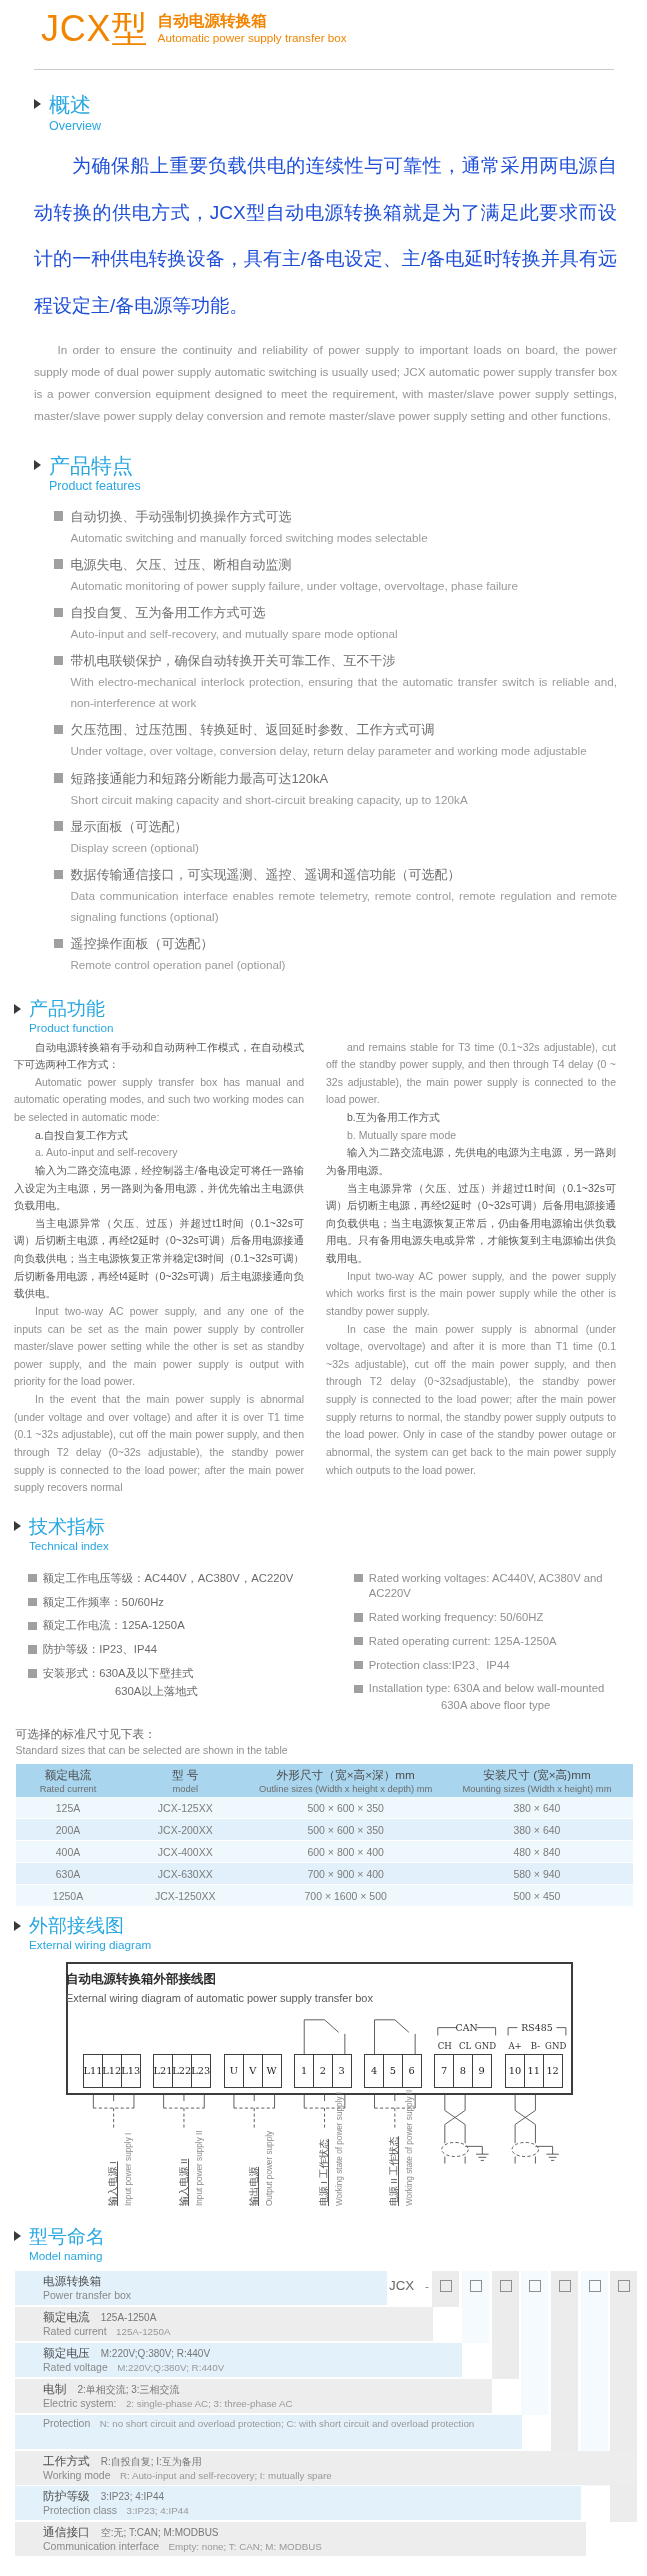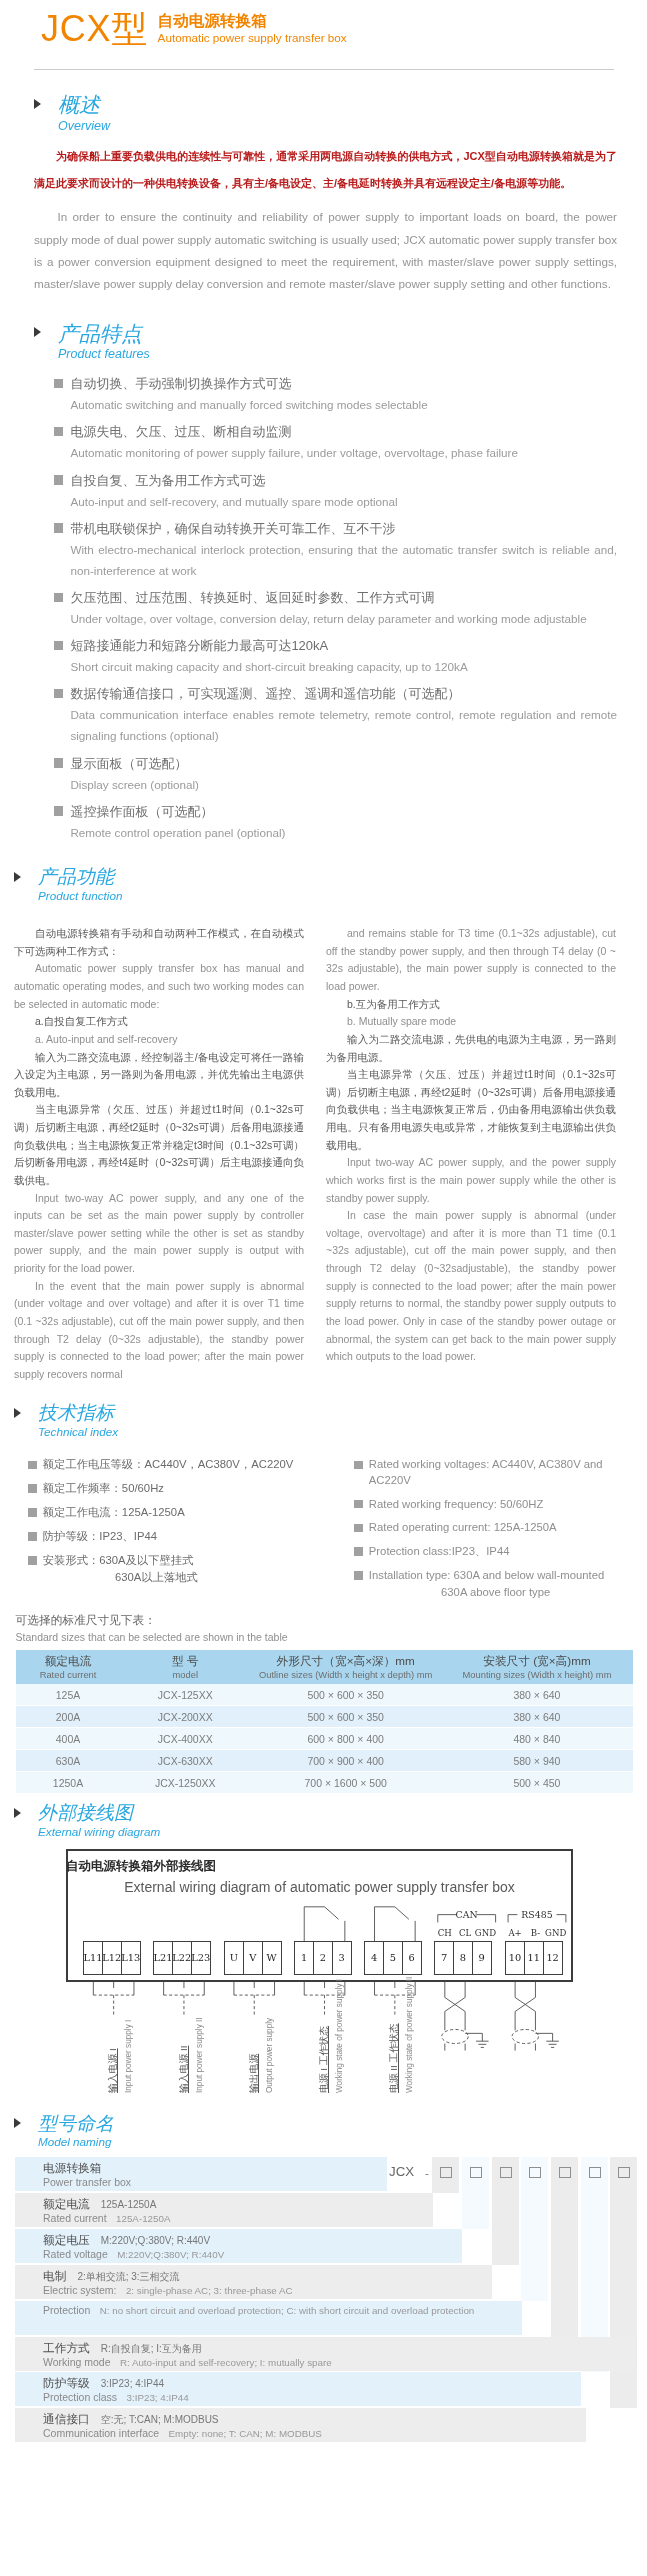--- a/index.html
+++ b/index.html
@@ -10,41 +10,41 @@
   }
   
   .header{padding:11px 0 0 41px;display:flex;align-items:flex-end;gap:9.4px;}
   .brand-code{font-size:36px;line-height:1;color:#f28500;letter-spacing:0.8px;font-weight:400;}
   .brand-right{padding-bottom:1.6px;}
   .brand-cn{font-size:15.6px;font-weight:700;color:#f28500;line-height:1.25;}
   .brand-en{font-size:11.7px;color:#f28500;line-height:1.25;}
   .rule{border:none;border-top:0.8px solid #cccccc;margin:22px 34px 0 34px;}
   
   .sec{position:relative;}
-  .sec-head{display:flex;align-items:flex-start;gap:17px;font-style:italic;}
+  .sec-head{display:flex;align-items:flex-start;gap:8px;}
   .tri{width:0;height:0;border-left:7px solid #3a3a3a;border-top:5.5px solid transparent;border-bottom:5.5px solid transparent;margin-top:5.5px;flex:0 0 auto;}
   .sh-cn{font-size:21px;color:#29a7e0;line-height:1.15;font-weight:500;}
   .sh-en{font-size:12.5px;color:#29a7e0;line-height:1.3;}
   .sec-head.small .sh-cn{font-size:19px;}
   .sec-head.small .sh-en{font-size:11.7px;}
   
   #sec-overview{margin-top:23.4px;padding:0 31px 0 34px;}
-  .ov-cn{margin:9.4px 0 0;font-size:11px;line-height:2.45;color:#b91c1c;text-align:justify;text-indent:2em;font-weight:bold;}
+  .ov-cn{margin:9.4px 0 0;font-size:19px;line-height:2.45;color:#1d4ed8;text-align:justify;text-indent:2em;}
   .ov-en{margin:9.4px 0 0;font-size:11.7px;line-height:1.9;color:#959595;text-align:justify;text-indent:2em;}
   
   #sec-features{margin-top:26.5px;padding:0 31px 0 34px;}
   .feat-list{margin-top:11px;padding-left:20px;}
   .feat-item{margin-top:6.2px;}
   .feat-cn{font-size:13px;line-height:21px;color:#6f6e6e;}
   .sq{display:inline-block;width:9.4px;height:9.4px;background:#a0a0a0;margin-right:7px;}
   .sq.sm{width:8.6px;height:8.6px;margin-right:6.2px;flex:0 0 auto;margin-top:3.1px;}
   .feat-en{font-size:11.7px;line-height:21px;color:#9b9b9b;margin-left:16.4px;text-align:justify;}
   
   #sec-function{margin-top:23.4px;padding:0 15.6px 0 14px;}
-  .func-cols{display:flex;gap:22px;margin-top:22px;}
+  .func-cols{display:flex;gap:22px;margin-top:3px;}
   .func-col{width:290px;}
   .fp{margin:0;text-indent:2em;text-align:justify;font-size:10.5px;line-height:1.68;}
   .fp.cn{color:#5a5858;}
   .fp.en{color:#8f8f8f;}
   
   #sec-technical{margin-top:19px;padding:0 15.6px 0 14px;}
   .tech-cols{display:flex;gap:11px;margin-top:9.4px;}
   .tech-col-left{width:332px;padding-left:14px;box-sizing:border-box;}
   .tech-col-right{width:281px;}
   .tech-item{display:flex;margin-top:8.6px;font-size:11.3px;color:#6b6b6b;line-height:1.35;}
@@ -64,21 +64,21 @@
   table.sizes tbody tr:nth-child(even){background:#e1f0fa;}
   table.sizes th:nth-child(1),table.sizes td:nth-child(1){width:17%;}
   table.sizes th:nth-child(2),table.sizes td:nth-child(2){width:21%;}
   table.sizes th:nth-child(3),table.sizes td:nth-child(3){width:31%;}
   table.sizes th:nth-child(4),table.sizes td:nth-child(4){width:31%;}
   
   #sec-wiring{margin-top:8px;padding-left:14px;}
   .wiring-diagram{position:relative;width:578px;height:250px;margin:9.4px 0 0 52px;}
   .diag-box{position:absolute;left:0;top:0;width:507px;height:133px;border:2.3px solid #3c3c3c;box-sizing:border-box;}
   .diag-title{position:absolute;top:9.4px;left:0;width:567px;text-align:left;font-size:12.5px;font-weight:600;color:#2b2b2b;}
-  .diag-sub{position:absolute;top:30px;left:0;width:507px;text-align:center;font-size:14px;color:#5a5a5a;}
+  .diag-sub{position:absolute;top:30px;left:0;width:507px;text-align:left;font-size:11px;color:#5a5a5a;}
   .tstrip{position:absolute;left:0;top:0;width:578px;height:250px;}
   .tgroup{position:absolute;top:92px;display:flex;}
   .tbox{width:20px;height:34px;border:1.2px solid #3f3f3f;margin-left:-1.2px;display:flex;align-items:center;justify-content:center;
         font-family:"DejaVu Serif","Liberation Serif",serif;font-size:9.8px;color:#222;background:#fff;box-sizing:border-box;}
   .tbox:first-child{margin-left:0;}
   .vlabel{position:absolute;top:244px;transform:rotate(-90deg);transform-origin:0 0;display:flex;flex-direction:column;gap:3.9px;white-space:nowrap;}
   .vl-cn{font-size:9.8px;color:#555;text-decoration:underline;}
   .vl-en{font-size:8.2px;color:#8a8a8a;}
   svg .ln{stroke:#555;stroke-width:1.2;fill:none;}
   svg .dash{stroke-dasharray:4 3;}
@@ -150,26 +150,26 @@
       </div>
       <div class="feat-item">
         <div class="feat-cn"><span class="sq"></span><span>欠压范围、过压范围、转换延时、返回延时参数、工作方式可调</span></div>
         <div class="feat-en">Under voltage, over voltage, conversion delay, return delay parameter and working mode adjustable</div>
       </div>
       <div class="feat-item">
         <div class="feat-cn"><span class="sq"></span><span>短路接通能力和短路分断能力最高可达120kA</span></div>
         <div class="feat-en">Short circuit making capacity and short-circuit breaking capacity, up to 120kA</div>
       </div>
       <div class="feat-item">
+        <div class="feat-cn"><span class="sq"></span><span>显示面板（可选配）</span></div>
+        <div class="feat-en">Display screen (optional)</div>
+      </div>
+      <div class="feat-item">
         <div class="feat-cn"><span class="sq"></span><span>数据传输通信接口，可实现遥测、遥控、遥调和遥信功能（可选配）</span></div>
         <div class="feat-en">Data communication interface enables remote telemetry, remote control, remote regulation and remote signaling functions (optional)</div>
-      </div>
-      <div class="feat-item">
-        <div class="feat-cn"><span class="sq"></span><span>显示面板（可选配）</span></div>
-        <div class="feat-en">Display screen (optional)</div>
       </div>
       <div class="feat-item">
         <div class="feat-cn"><span class="sq"></span><span>遥控操作面板（可选配）</span></div>
         <div class="feat-en">Remote control operation panel (optional)</div>
       </div>
     </div>
 </div>
 
 <div class="sec" id="sec-function">
   <div class="sec-head small">

